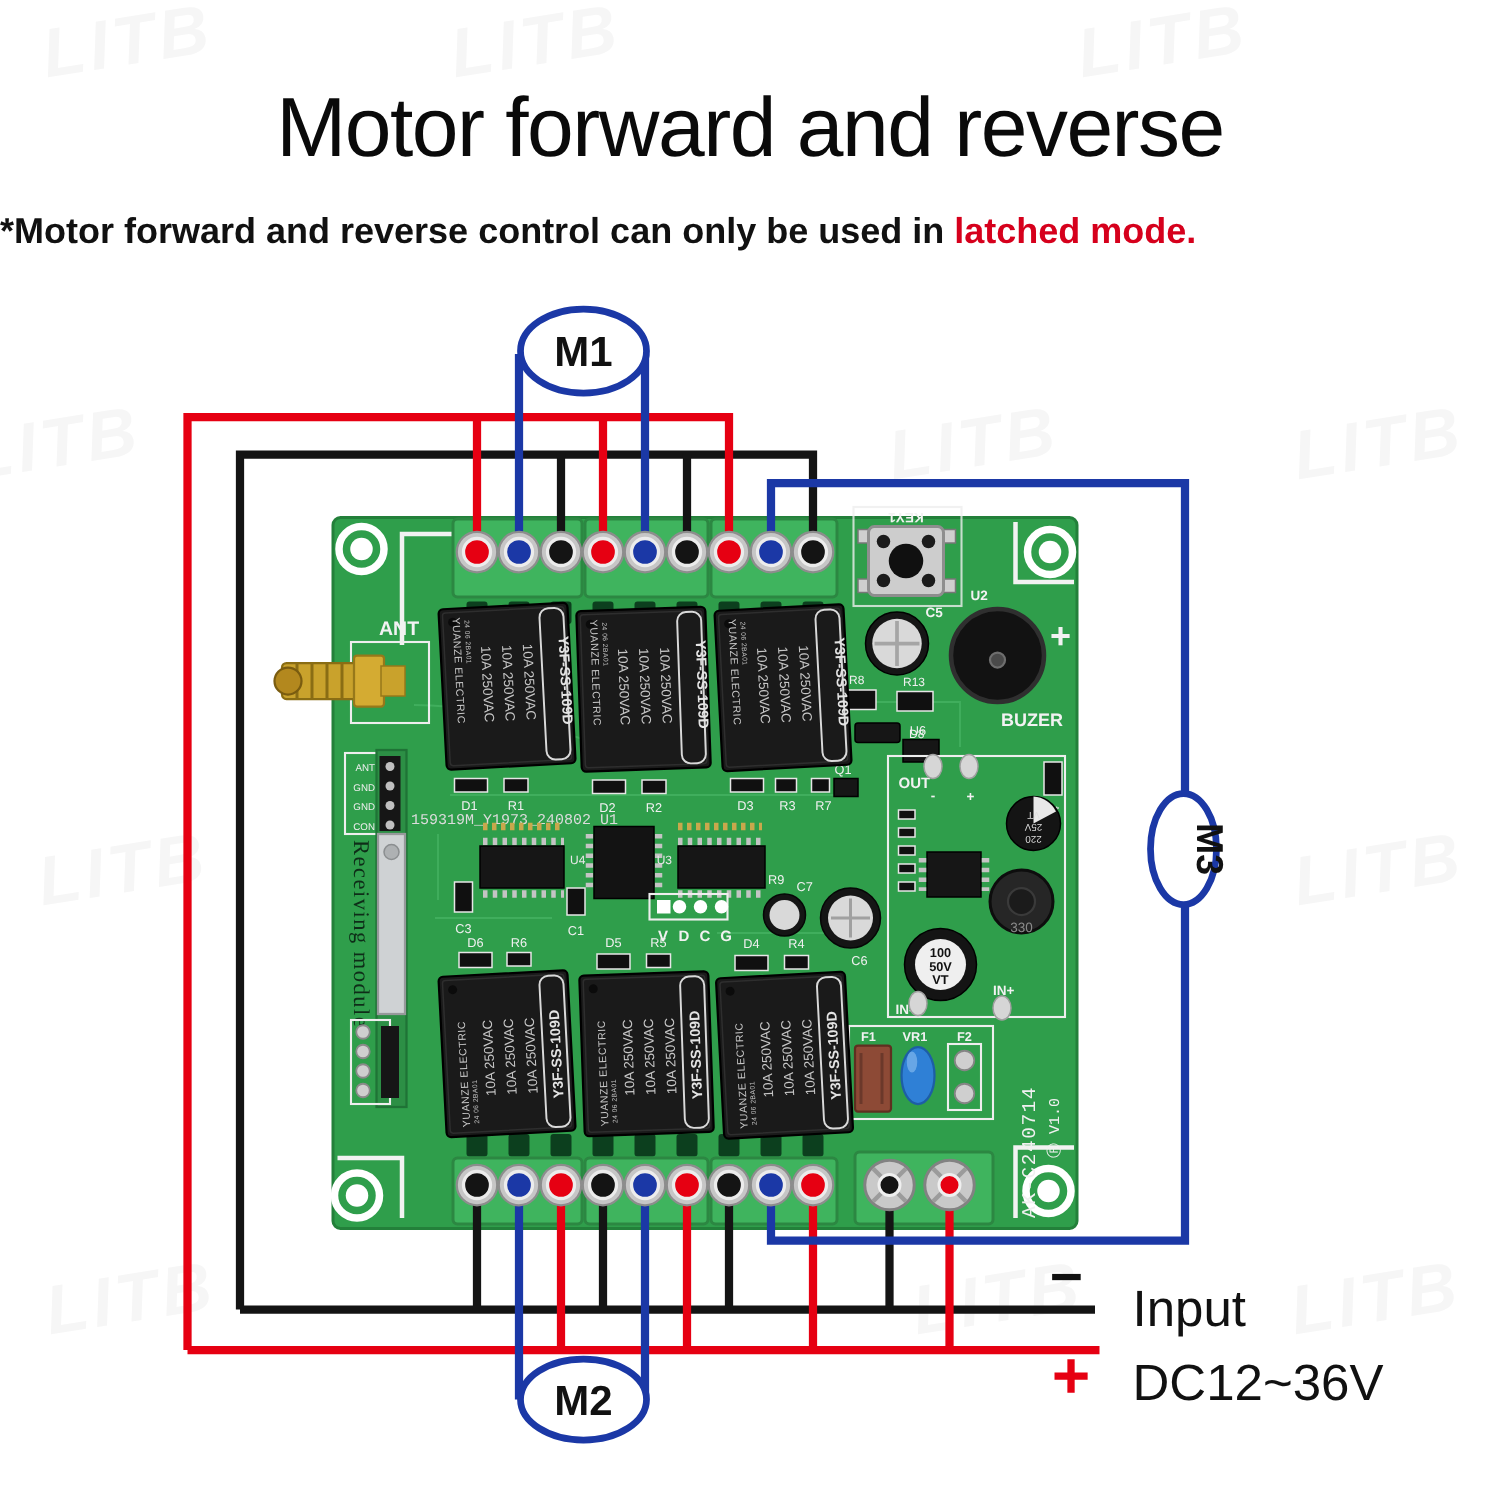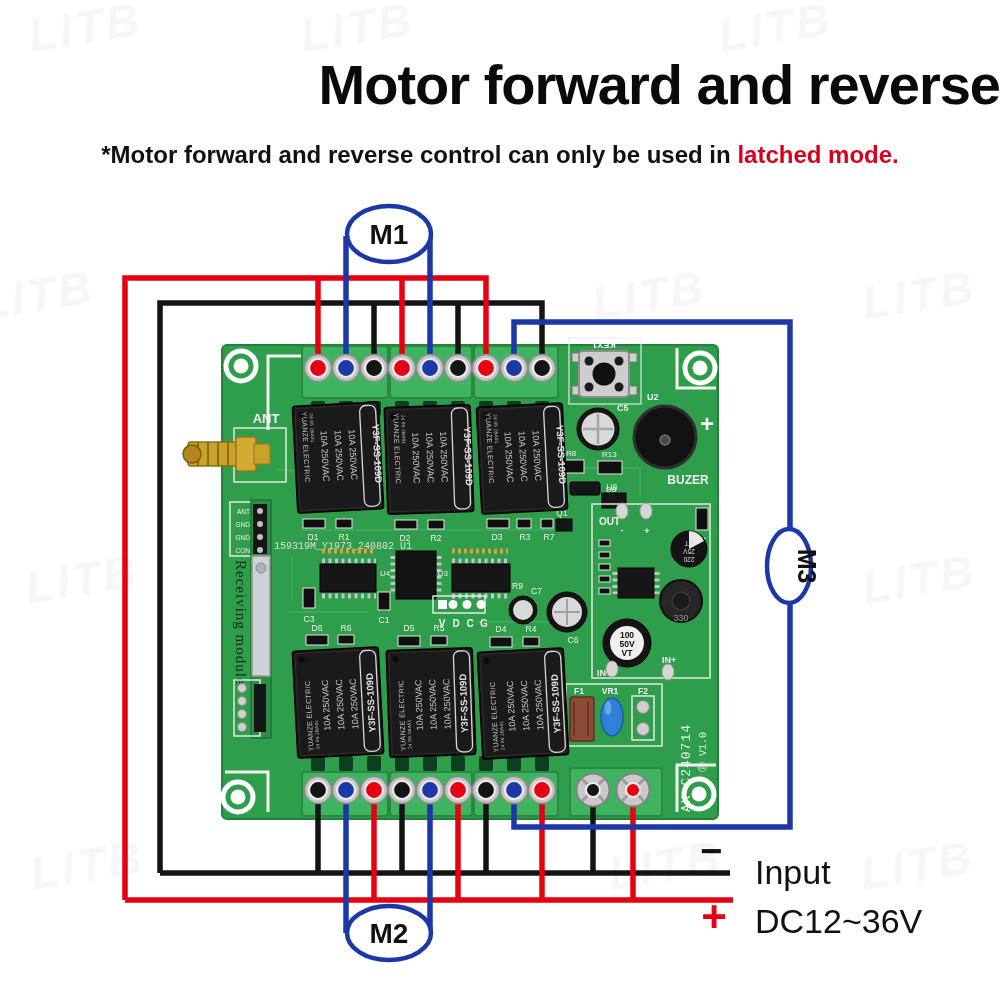--- a/index.html
+++ b/index.html
@@ -1,22 +1,22 @@
 <!DOCTYPE html>
 <html><head>
 <meta charset="utf-8">
 <style>
   html,body{margin:0;padding:0}
   body{width:1000px;height:1000px;position:relative;background:#fff;
        font-family:"Liberation Sans",sans-serif;overflow:hidden}
   .wm{position:absolute;font-style:italic;font-weight:bold;font-size:46px;
       color:#f6f6f6;letter-spacing:3px;transform:rotate(-9deg);white-space:nowrap}
-  .title{position:absolute;top:52px;left:0;width:100%;text-align:right;
-         font-weight:bold;font-size:56px;letter-spacing:-1px;color:#0a0a0a}
-  .note{position:absolute;top:141px;left:0;width:100%;text-align:center;
+  .title{position:absolute;top:52px;left:0;width:100%;text-align:center;
+         font-weight:normal;font-size:56px;letter-spacing:-1px;color:#0a0a0a}
+  .note{position:absolute;top:141px;left:0;width:100%;
         font-weight:bold;font-size:24px;color:#111}
   .note .hl{color:#d6001c}
   svg.diagram{position:absolute;left:0;top:0}
   svg text{font-family:"Liberation Sans",sans-serif}
   .silk{fill:#f2f2f2;font-weight:bold}
   .rt{fill:#c6c6c6}
   .rb{font-size:7px;letter-spacing:.4px}
   .rs{font-size:4.5px;letter-spacing:.3px}
   .rr{font-size:9px}
   .rm{font-size:9.5px;font-weight:bold;fill:#e4e4e4}

